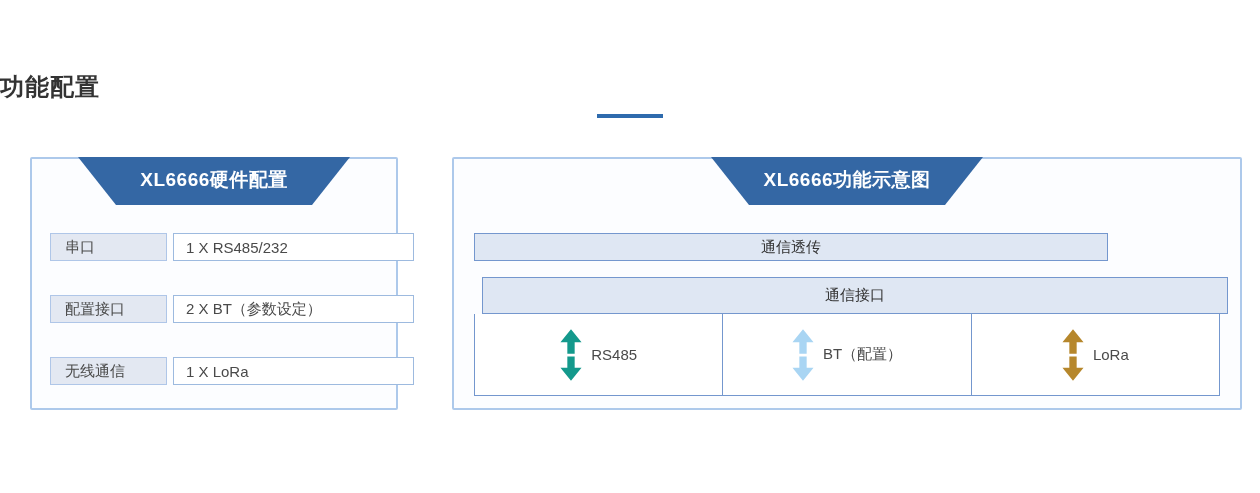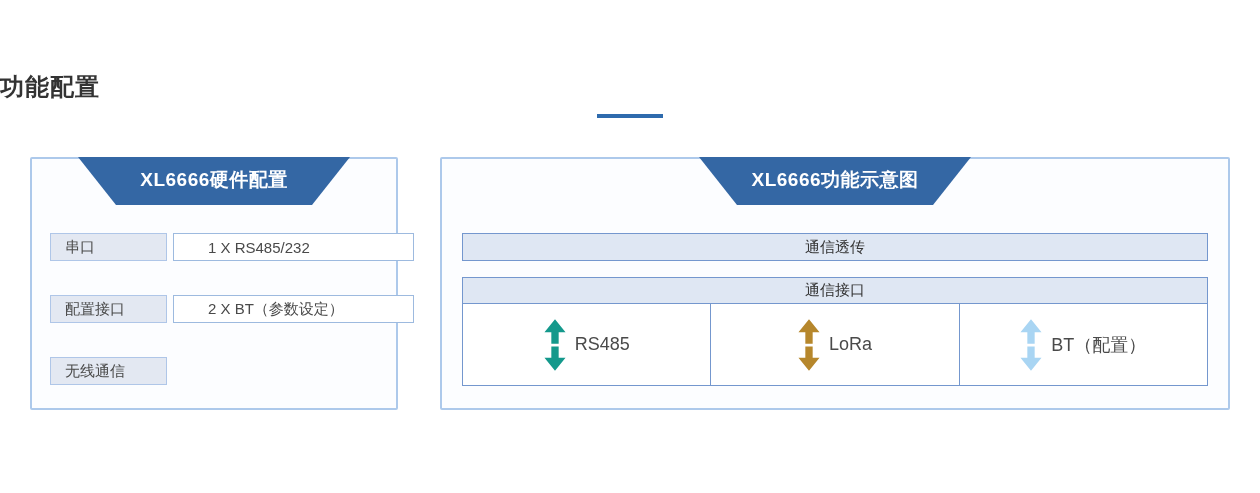--- a/index.html
+++ b/index.html
@@ -16,21 +16,21 @@
     width: 66px; height: 4px; background: var(--underline-blue);
   }
 
   .panel {
     position: absolute; top: 157px; height: 253px;
     background: var(--panel-bg);
     border: 2px solid var(--panel-border);
     box-sizing: border-box; border-radius: 2px;
   }
   .left-panel  { left: 30px;  width: 368px; }
-  .right-panel { left: 440px; width: 790px; padding-left: 17px; }
+  .right-panel { left: 452px; width: 790px; padding-left: 17px; }
 
   .trapezoid {
     position: absolute; top: -2px; left: 50%; transform: translateX(-50%);
     width: 272px; height: 48px;
     background: var(--header-blue);
     clip-path: polygon(0 0, 100% 0, calc(100% - 38px) 100%, 38px 100%);
     color: #ffffff; font-size: 19px; font-weight: bold;
     text-align: center; line-height: 46px; letter-spacing: 0.5px;
     white-space: nowrap;
   }
@@ -41,45 +41,45 @@
   .hw-row.r2 { top: 198px; border-radius: 12px; }
   .hw-label {
     width: 117px; height: 28px; box-sizing: border-box;
     background: var(--label-fill); border: 1px solid var(--label-border);
     display: flex; align-items: center; padding-left: 14px;
     font-size: 15px; color: var(--row-text);
   }
   .hw-value {
     width: 241px; height: 28px; box-sizing: border-box;
     background: #ffffff; border: 1px solid var(--value-border);
-    display: flex; align-items: center; padding-left: 34px;
+    display: flex; align-items: center; padding-left: 12px;
     font-size: 15px; color: var(--row-text);
   }
 
   .bar {
     box-sizing: border-box;
     background: var(--bar-fill); border: 1px solid var(--bar-border);
     display: flex; align-items: center; justify-content: center;
     font-size: 15px; color: #333333;
   }
-  .top-bar { position: absolute; left: 20px; top: 74px; width: 746px; height: 28px; }
+  .top-bar { position: absolute; left: 20px; top: 74px; width: 634px; height: 28px; }
 
   .iface-table { position: absolute; left: 20px; top: 118px; width: 746px; }
-  .table-header { width: 100%; height: 27px; }
+  .table-header { width: 100%; height: 37px; margin-left: 8px; }
   .iface-body {
     display: flex; height: 82px; background: #ffffff;
     border: 1px solid var(--bar-border); border-top: none;
     box-sizing: border-box;
   }
   .iface-cell {
     flex: 1; display: flex; align-items: center; justify-content: center; gap: 9px;
   }
   .iface-cell + .iface-cell { border-left: 1px solid var(--bar-border); }
   .vert-arrow { width: 22px; height: 52px; display: block; }
-  .iface-label { font-size: 18px; color: var(--row-text); white-space: nowrap; }
+  .iface-label { font-size: 15px; color: var(--row-text); white-space: nowrap; }
 </style>
 </head>
 <body>
 
 <div class="stage">
 
   <div class="page-title">功能配置</div>
   <div class="title-underline"></div>
 
   <section class="panel left-panel">
@@ -92,20 +92,21 @@
       <div class="hw-value">1 X RS485/232</div>
     </div>
 
     <div class="hw-row r1">
       <div class="hw-label">配置接口</div>
       <div class="hw-value">2 X BT（参数设定）</div>
     </div>
 
     <div class="hw-row r2">
       <div class="hw-label">无线通信</div>
+      <div class="hw-value">1 X LoRa</div>
     </div>
   </section>
 
   <section class="panel right-panel">
     <div class="trapezoid">
       <span>XL6666功能示意图</span>
     </div>
 
     <div class="bar top-bar">通信透传</div>
 
@@ -117,31 +118,31 @@
         <div class="iface-cell">
           <svg class="vert-arrow" viewBox="0 0 24 56" xmlns="http://www.w3.org/2000/svg">
             <path d="M12 0 L23.5 14 L16 14 L16 26.5 L8 26.5 L8 14 L0.5 14 Z" fill="#14998C"></path>
             <path d="M12 56 L23.5 42 L16 42 L16 29.5 L8 29.5 L8 42 L0.5 42 Z" fill="#14998C"></path>
           </svg>
           <span class="iface-label">RS485</span>
         </div>
 
         <div class="iface-cell">
           <svg class="vert-arrow" viewBox="0 0 24 56" xmlns="http://www.w3.org/2000/svg">
+            <path d="M12 0 L23.5 14 L16 14 L16 26.5 L8 26.5 L8 14 L0.5 14 Z" fill="#A9D5F3"></path>
+            <path d="M12 56 L23.5 42 L16 42 L16 29.5 L8 29.5 L8 42 L0.5 42 Z" fill="#A9D5F3"></path>
+          </svg>
+          <span class="iface-label">BT（配置）</span>
+        </div>
+
+        <div class="iface-cell">
+          <svg class="vert-arrow" viewBox="0 0 24 56" xmlns="http://www.w3.org/2000/svg">
             <path d="M12 0 L23.5 14 L16 14 L16 26.5 L8 26.5 L8 14 L0.5 14 Z" fill="#B6872C"></path>
             <path d="M12 56 L23.5 42 L16 42 L16 29.5 L8 29.5 L8 42 L0.5 42 Z" fill="#B6872C"></path>
           </svg>
           <span class="iface-label">LoRa</span>
-        </div>
-
-        <div class="iface-cell">
-          <svg class="vert-arrow" viewBox="0 0 24 56" xmlns="http://www.w3.org/2000/svg">
-            <path d="M12 0 L23.5 14 L16 14 L16 26.5 L8 26.5 L8 14 L0.5 14 Z" fill="#A9D5F3"></path>
-            <path d="M12 56 L23.5 42 L16 42 L16 29.5 L8 29.5 L8 42 L0.5 42 Z" fill="#A9D5F3"></path>
-          </svg>
-          <span class="iface-label">BT（配置）</span>
         </div>
 
       </div>
     </div>
   </section>
 
 </div>
 
 </body></html>

